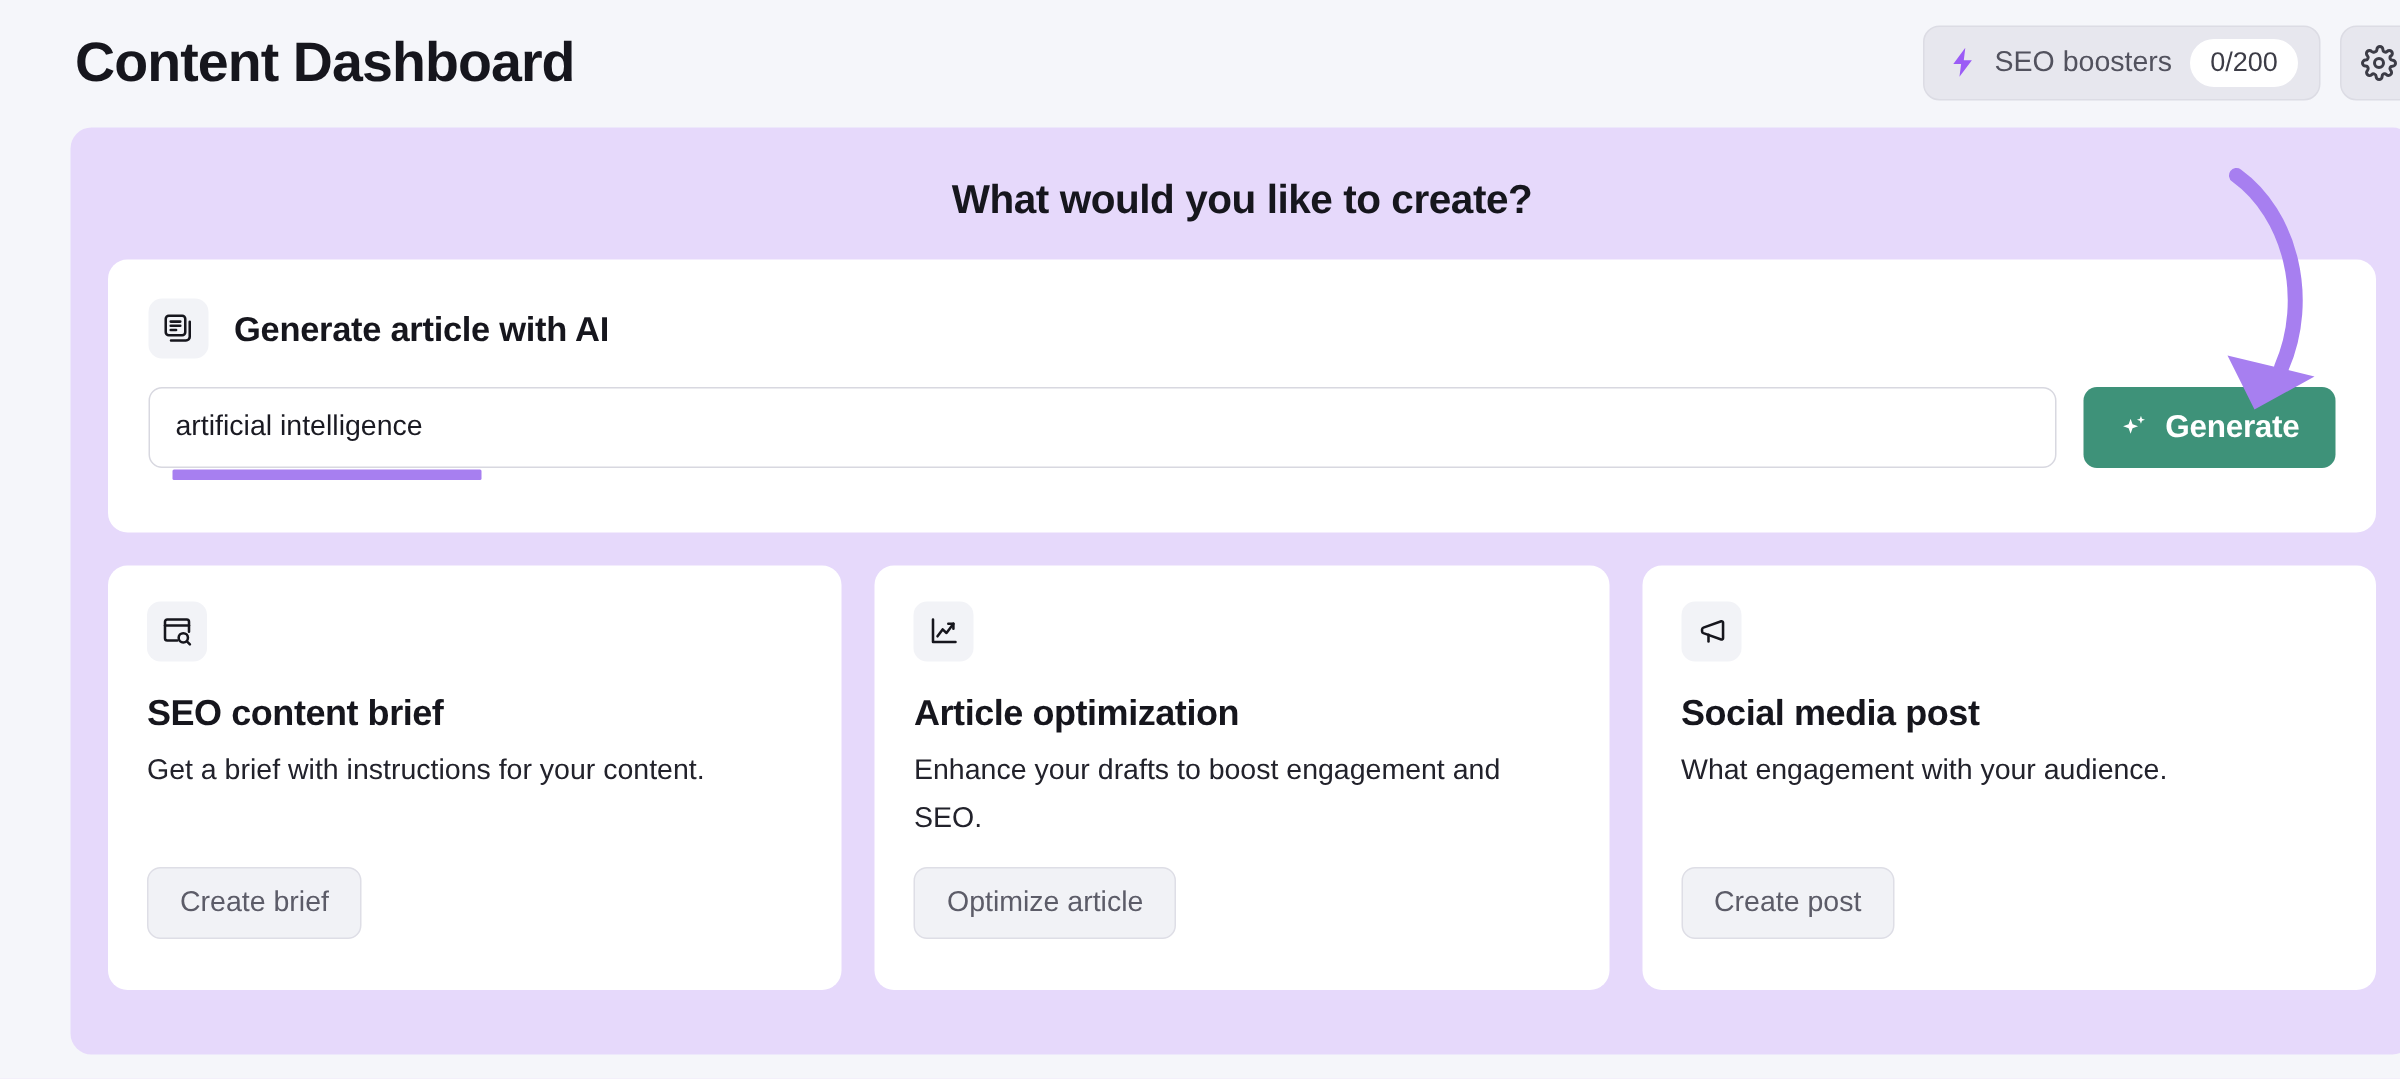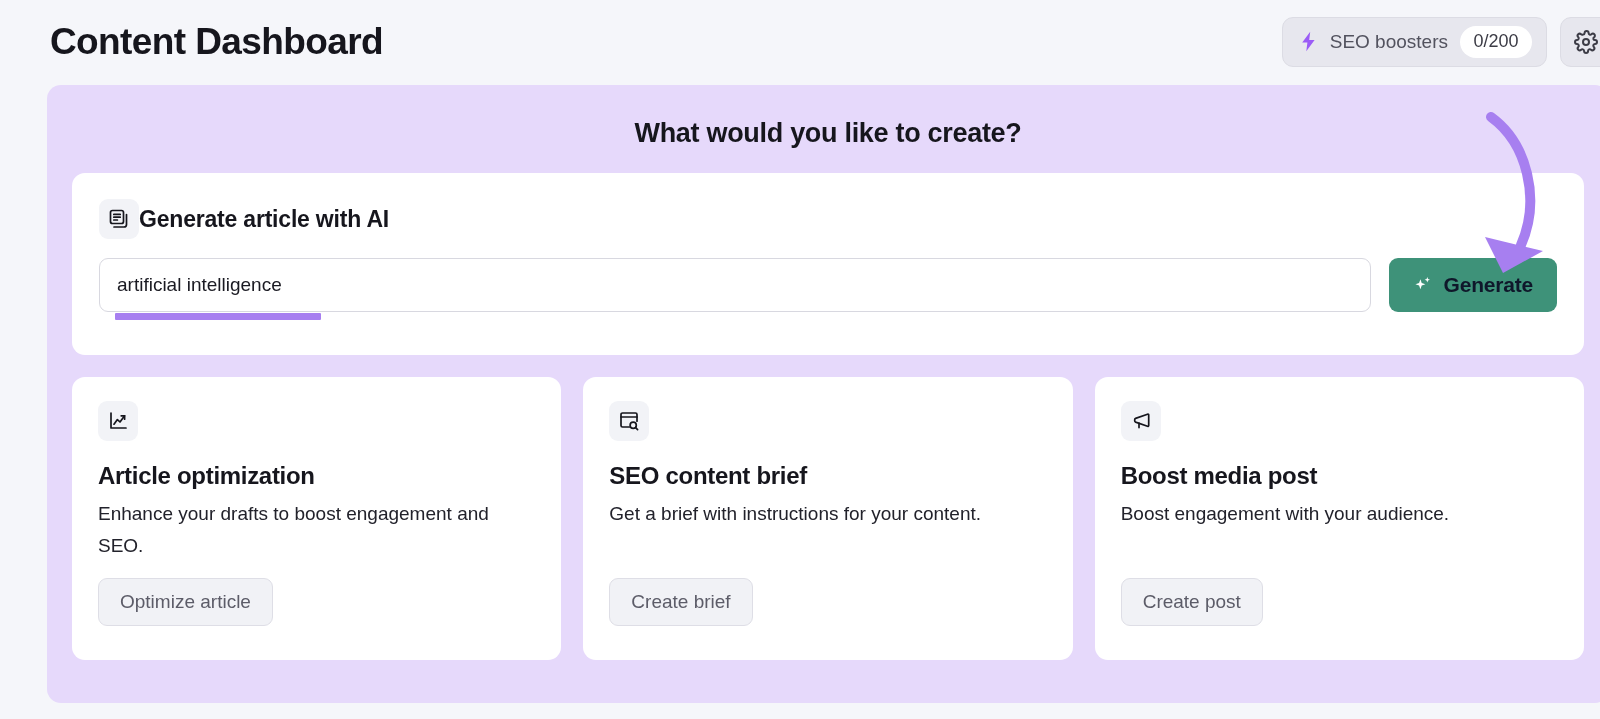--- a/index.html
+++ b/index.html
@@ -125,20 +125,21 @@
     top: 88px;
     width: 1512px;
     height: 182px;
     background: #FFFFFF;
     border-radius: 13px;
   }
 
   .gen-head {
     display: flex;
     align-items: center;
+    gap: 17px;
     padding: 26px 0 0 27px;
   }
 
   .icon-tile {
     width: 40px;
     height: 40px;
     background: #F2F3F7;
     border-radius: 9px;
     display: flex;
     align-items: center;
@@ -187,21 +188,21 @@
     border-radius: 1px;
   }
 
   .generate-btn {
     flex: 0 0 auto;
     height: 54px;
     min-width: 160px;
     background: #3E9279;
     border: none;
     border-radius: 9px;
-    color: #0f172a;
+    color: #ffffff;
     font-family: "Liberation Sans", sans-serif;
     font-size: 21px;
     font-weight: bold;
     letter-spacing: -0.2px;
     display: flex;
     align-items: center;
     justify-content: center;
     gap: 11px;
     padding: 0 24px;
     cursor: pointer;
@@ -335,53 +336,53 @@
           <span>Generate</span>
         </button>
       </div>
     </div>
 
     <div class="cards">
 
       <div class="card">
         <span class="icon-tile">
           <svg width="22" height="22" viewBox="0 0 22 22" fill="none" stroke="#16161D" stroke-width="1.7" stroke-linecap="round" stroke-linejoin="round">
-            <path d="M4 3v15h15"></path>
-            <path d="M7 14.2 10.4 9.6 13 12 17.6 5.8"></path>
-            <path d="M14.2 5.8h3.4v3.4"></path>
-          </svg>
-        </span>
-        <div class="card-title">Article optimization</div>
-        <div class="card-desc">Enhance your drafts to boost engagement and SEO.</div>
-        <button class="card-btn">Optimize article</button>
-      </div>
-
-      <div class="card">
-        <span class="icon-tile">
-          <svg width="22" height="22" viewBox="0 0 22 22" fill="none" stroke="#16161D" stroke-width="1.7" stroke-linecap="round" stroke-linejoin="round">
             <path d="M19 11.2V4.5a1.5 1.5 0 0 0-1.5-1.5h-13A1.5 1.5 0 0 0 3 4.5v11A1.5 1.5 0 0 0 4.5 17h6.7"></path>
             <path d="M3 7h16"></path>
             <circle cx="15.2" cy="15.2" r="3.1"></circle>
             <path d="M17.6 17.6 19.6 19.6"></path>
           </svg>
         </span>
         <div class="card-title">SEO content brief</div>
         <div class="card-desc">Get a brief with instructions for your content.</div>
         <button class="card-btn">Create brief</button>
+      </div>
+
+      <div class="card">
+        <span class="icon-tile">
+          <svg width="22" height="22" viewBox="0 0 22 22" fill="none" stroke="#16161D" stroke-width="1.7" stroke-linecap="round" stroke-linejoin="round">
+            <path d="M4 3v15h15"></path>
+            <path d="M7 14.2 10.4 9.6 13 12 17.6 5.8"></path>
+            <path d="M14.2 5.8h3.4v3.4"></path>
+          </svg>
+        </span>
+        <div class="card-title">Article optimization</div>
+        <div class="card-desc">Enhance your drafts to boost engagement and SEO.</div>
+        <button class="card-btn">Optimize article</button>
       </div>
 
       <div class="card">
         <span class="icon-tile">
           <svg width="22" height="22" viewBox="0 0 22 22" fill="none" stroke="#16161D" stroke-width="1.7" stroke-linecap="round" stroke-linejoin="round">
             <path d="M17.5 4.2 5.6 8.4a1.4 1.4 0 0 0-.9 1.3v1.1c0 .6.4 1.1.9 1.3l11.9 4.2a.9.9 0 0 0 1.2-.85V5.05a.9.9 0 0 0-1.2-.85Z"></path>
             <path d="M9 13.2v4.4"></path>
           </svg>
         </span>
-        <div class="card-title">Boost media post</div>
-        <div class="card-desc">Boost engagement with your audience.</div>
+        <div class="card-title">Social media post</div>
+        <div class="card-desc">What engagement with your audience.</div>
         <button class="card-btn">Create post</button>
       </div>
 
     </div>
   </div>
 
   <div class="arrow-annotation">
     <svg width="130" height="190" viewBox="0 0 130 190" fill="none">
       <path d="M36 22 C 72 48, 86 104, 66 150" stroke="#A77FF0" stroke-width="10" stroke-linecap="round" fill="none"></path>
       <path d="M30 142 L 88 156 L 48 178 Z" fill="#A77FF0"></path>

